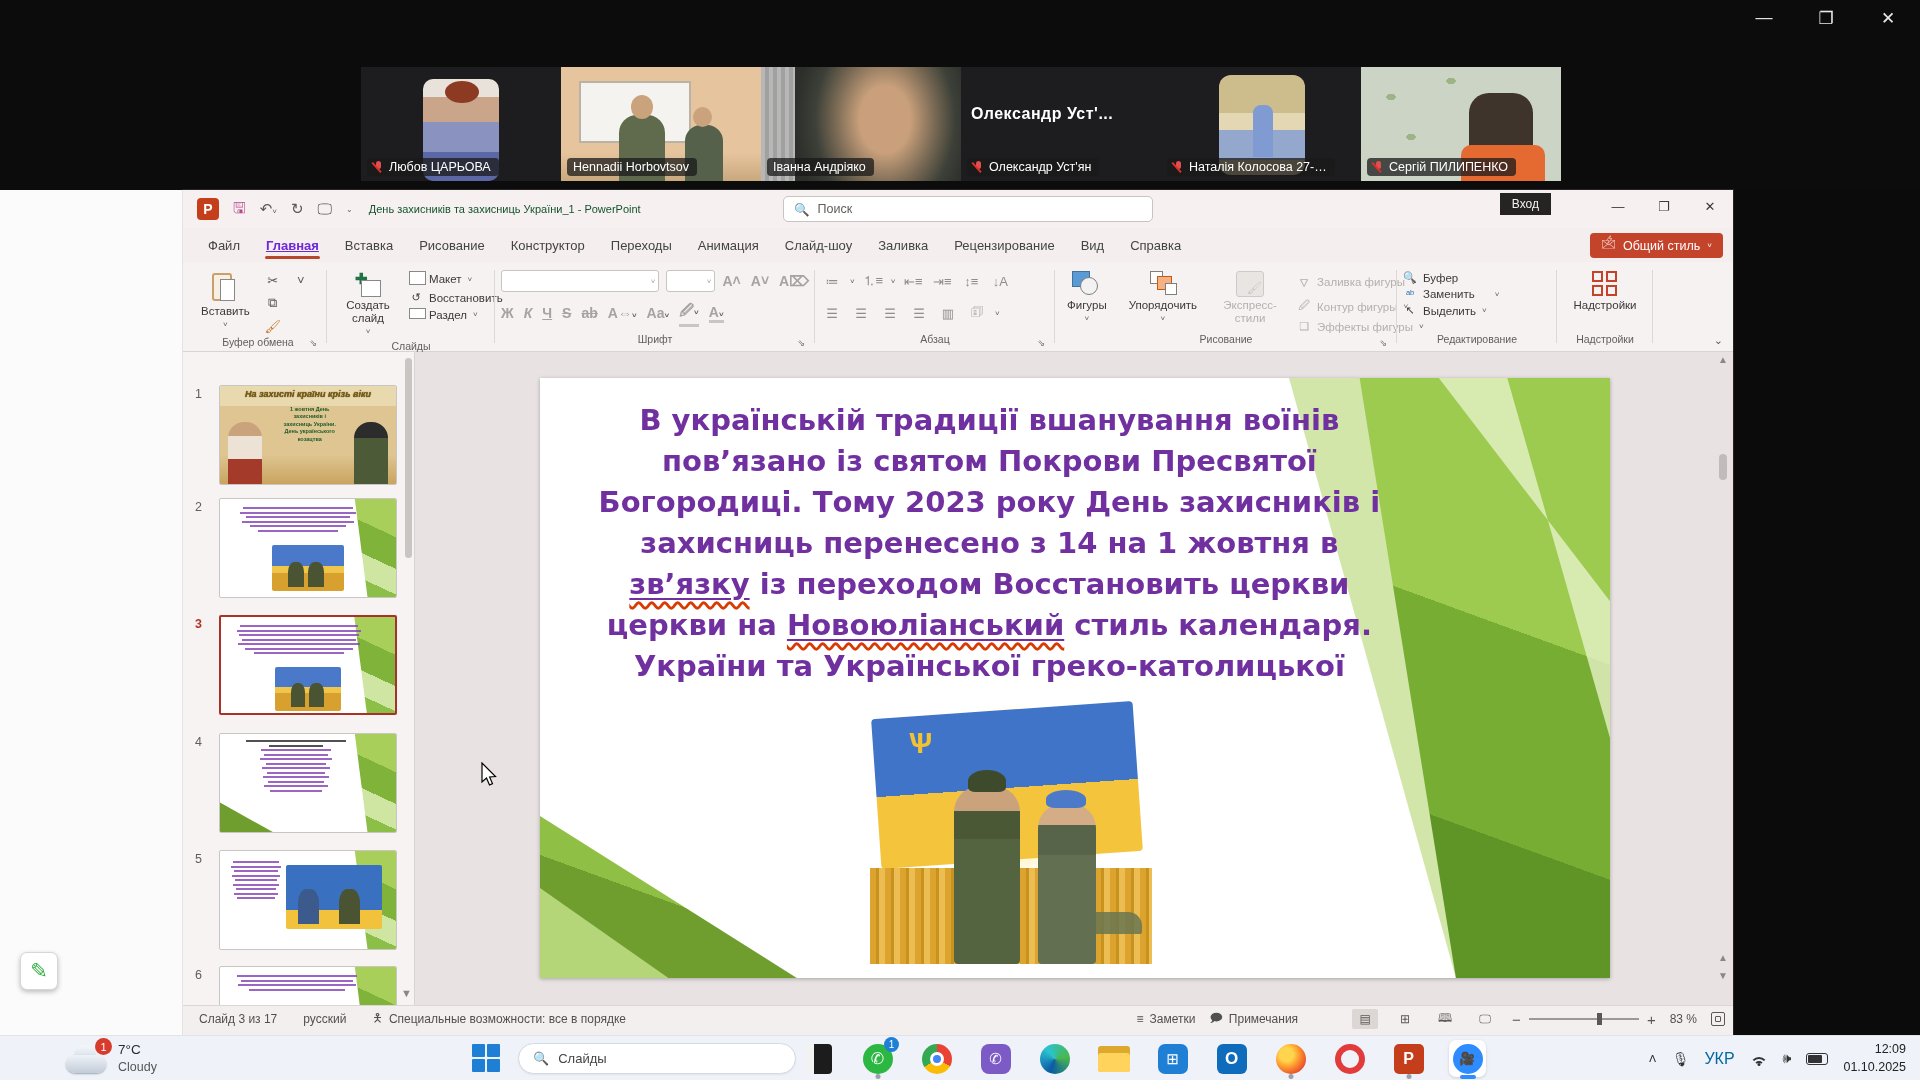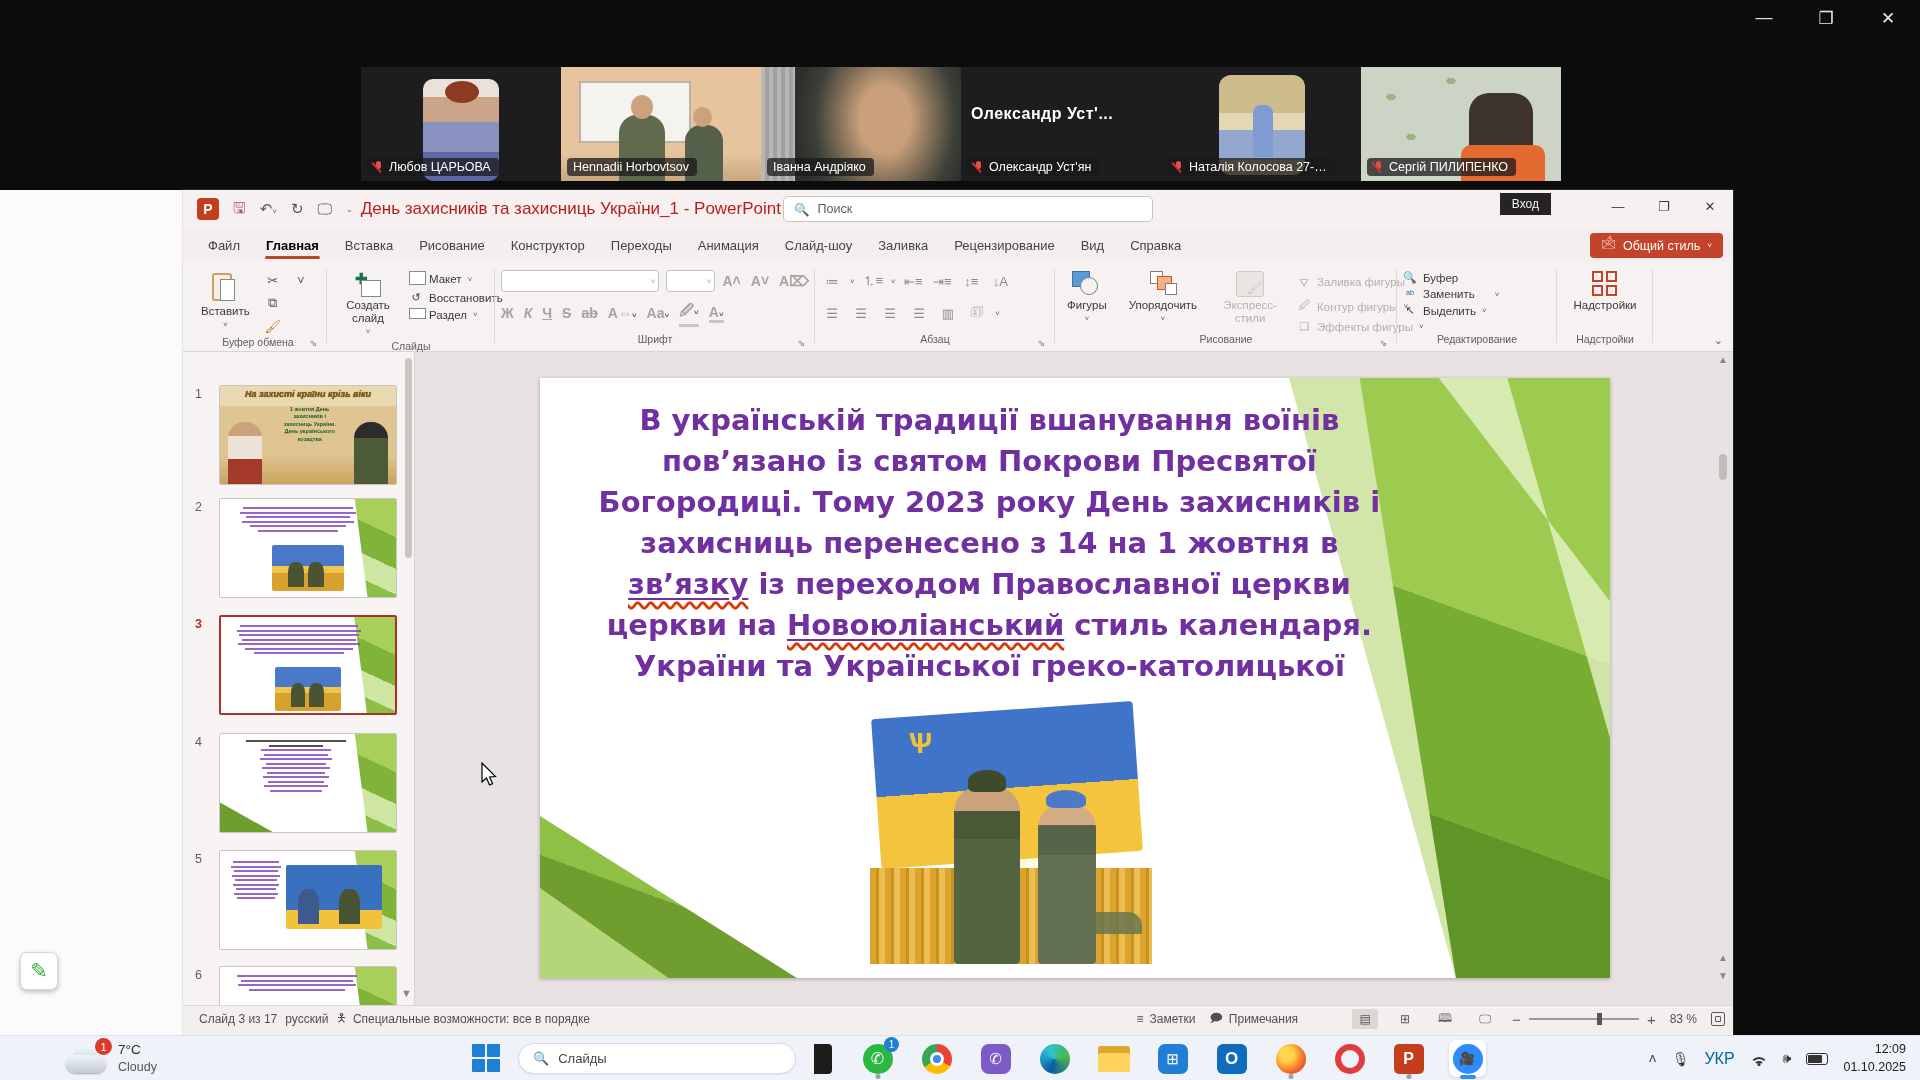--- a/index.html
+++ b/index.html
@@ -48,31 +48,31 @@
   
   #ppt { position:absolute; left:183px; top:190px; width:1550px; height:845px; background:#f4efee; box-shadow:0 0 0 1px #8a8a8a33; }
 
   
   #ppt-titlebar { position:relative; height:38px; background:#f6f1f0; display:flex; align-items:center; }
   .qat { display:flex; align-items:center; gap:14px; margin-left:14px; }
   .ppt-logo { width:22px; height:22px; border-radius:4px; background:#c43e1c; color:#fff; font-weight:700; font-size:14px;
               display:flex; align-items:center; justify-content:center; }
   .qat-ic { color:#5a5856; font-size:15px; cursor:pointer; }
   .save-ic { color:#b8498d; }
-  #ppt-title { margin-left:8px; font-size:17px; color:#b91c1c; white-space:nowrap; }
+  #ppt-title { margin-left:16px; font-size:11px; color:#14532d; white-space:nowrap; }
   #ppt-search { position:absolute; left:600px; top:6px; width:370px; height:26px; background:#fff; border:1px solid #c8c4c2;
                 border-radius:5px; display:flex; align-items:center; gap:8px; padding:0 10px; color:#605e5c; font-size:12.5px; cursor:text; }
   #signin-btn { position:absolute; right:182px; top:3px; background:#252423; color:#f3f2f1; font-size:12px; padding:4px 12px; cursor:pointer; }
   .ppt-winctl { position:absolute; right:0; top:0; height:32px; display:flex; }
   .ppt-winctl span { width:46px; height:32px; display:flex; align-items:center; justify-content:center; color:#3b3a39; font-size:13px; cursor:pointer; }
 
   
   #ppt-tabs { position:relative; height:34px; display:flex; align-items:flex-end; padding-left:14px; gap:4px; }
   .tab { font-size:13px; color:#444; padding:7px 11px 9px; cursor:pointer; white-space:nowrap; }
-  .tab.active { color:#000000; font-weight:700; position:relative; }
+  .tab.active { color:#6d28d9; font-weight:700; position:relative;text-decoration:underline; }
   .tab.active::after { content:""; position:absolute; left:10px; right:10px; bottom:3px; height:3px; background:#b7472a; border-radius:2px; }
   #share-btn { position:absolute; right:10px; top:5px; height:25px; background:#c4432b; color:#fff; border-radius:4px;
                display:flex; align-items:center; gap:7px; padding:0 11px; font-size:12.5px; cursor:pointer; }
 
   
   #ribbon { position:relative; height:90px; background:#f6f2f1; border-bottom:1px solid #d9d4d2; display:flex; padding-left:6px; }
   .rgroup { position:relative; height:100%; padding:6px 6px 0; display:flex; flex-direction:column; }
   .rgroup::after { content:""; position:absolute; right:0; top:8px; bottom:8px; width:1px; background:#ddd8d6; }
   .rg-body { flex:1; display:flex; align-items:flex-start; gap:6px; }
   .rg-label { height:18px; font-size:10.5px; color:#605e5c; text-align:center; padding-bottom:3px; position:relative; }
@@ -169,21 +169,21 @@
             background:linear-gradient(180deg,#d4ac86 0 13%,#57644a 13% 32%,#626f50 32%); }
   .sold-f .beret { position:absolute; left:8px; top:-14px; width:40px; height:18px; border-radius:60% 60% 30% 30%; background:#4d79c9; }
   .tankish { position:absolute; right:10px; bottom:30px; width:52px; height:22px; border-radius:6px 14px 2px 2px; background:#6a7550; opacity:.85; }
   #vscroll { position:absolute; right:4px; top:2px; width:12px; height:649px; }
   #vscroll .varrow { position:absolute; left:0; width:12px; text-align:center; color:#8a8886; font-size:10px; cursor:pointer; }
   #vscroll .vthumb { position:absolute; left:2px; top:100px; width:8px; height:26px; background:#c1bcba; border-radius:4px; }
 
   
   #statusbar { position:relative; height:27px; background:#f3efee; border-top:1px solid #dcd7d5; display:flex; align-items:center;
                font-size:12px; color:#515050; }
-  #statusbar .lft { display:flex; align-items:center; gap:8px; margin-left:16px; }
+  #statusbar .lft { display:flex; align-items:center; gap:26px; margin-left:16px; }
   .acc { display:flex; align-items:center; gap:6px; }
   #statusbar .rgt { position:absolute; right:8px; display:flex; align-items:center; gap:14px; }
   .sb-btn { display:flex; align-items:center; gap:6px; cursor:pointer; }
   .vicon { width:26px; height:20px; display:flex; align-items:center; justify-content:center; border-radius:2px; cursor:pointer; color:#5a5856; font-size:12px; }
   .vicon.on { background:#dcd6d4; }
   .zoomline { display:flex; align-items:center; gap:8px; }
   .ztrack { position:relative; width:110px; height:2px; background:#9b9896; }
   .zthumb { position:absolute; left:62%; top:-5px; width:5px; height:12px; background:#5a5856; }
   .zpm { font-size:15px; color:#5a5856; cursor:pointer; }
   .fit-ic { width:14px; height:14px; border:1.5px solid #5a5856; border-radius:2px; position:relative; cursor:pointer; }
@@ -676,21 +676,21 @@
         <div class="g1"></div>
         <div class="g3"></div>
         <div class="g4"></div>
         <div class="g5"></div>
 
         <div id="slide-text">
           <div>В українській традиції вшанування воїнів</div>
           <div>пов’язано із святом Покрови Пресвятої</div>
           <div>Богородиці. Тому 2023 року День захисників і</div>
           <div>захисниць перенесено з 14 на 1 жовтня в</div>
-          <div><span class="uw"><span class="sq">зв’язку</span></span><span> із переходом Православної церкви</span></div>
+          <div><span class="uw"><span class="sq">зв’язку</span></span><span> із переходом Восстановить церкви</span></div>
           <div><span>церкви на </span><span class="uw"><span class="sq">Новоюліанський</span></span><span> стиль календаря.</span></div>
           <div>України та Української греко-католицької</div>
         </div>
 
         <div id="slide-img">
           <div class="glow"></div>
           <div class="flag"></div>
           <div class="tryz">Ѱ</div>
           <div class="wheat"></div>
           <div class="tankish"></div>

